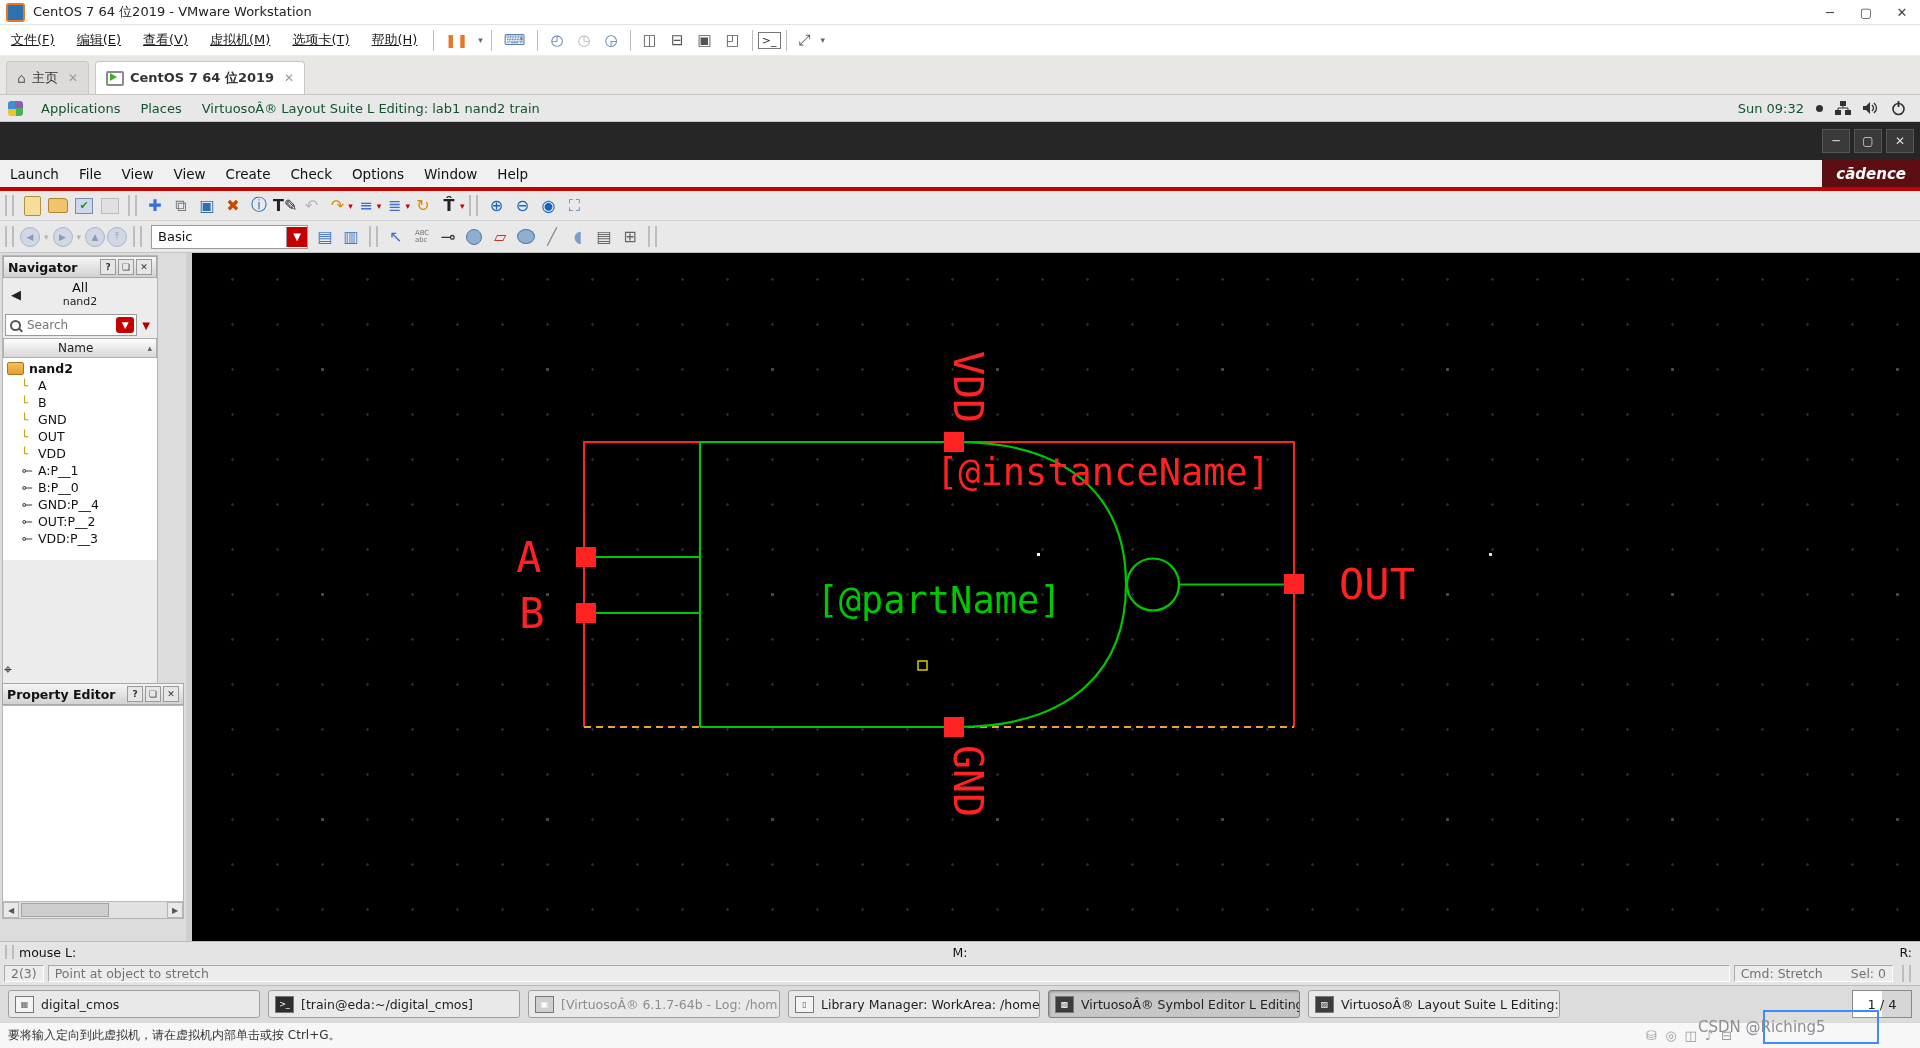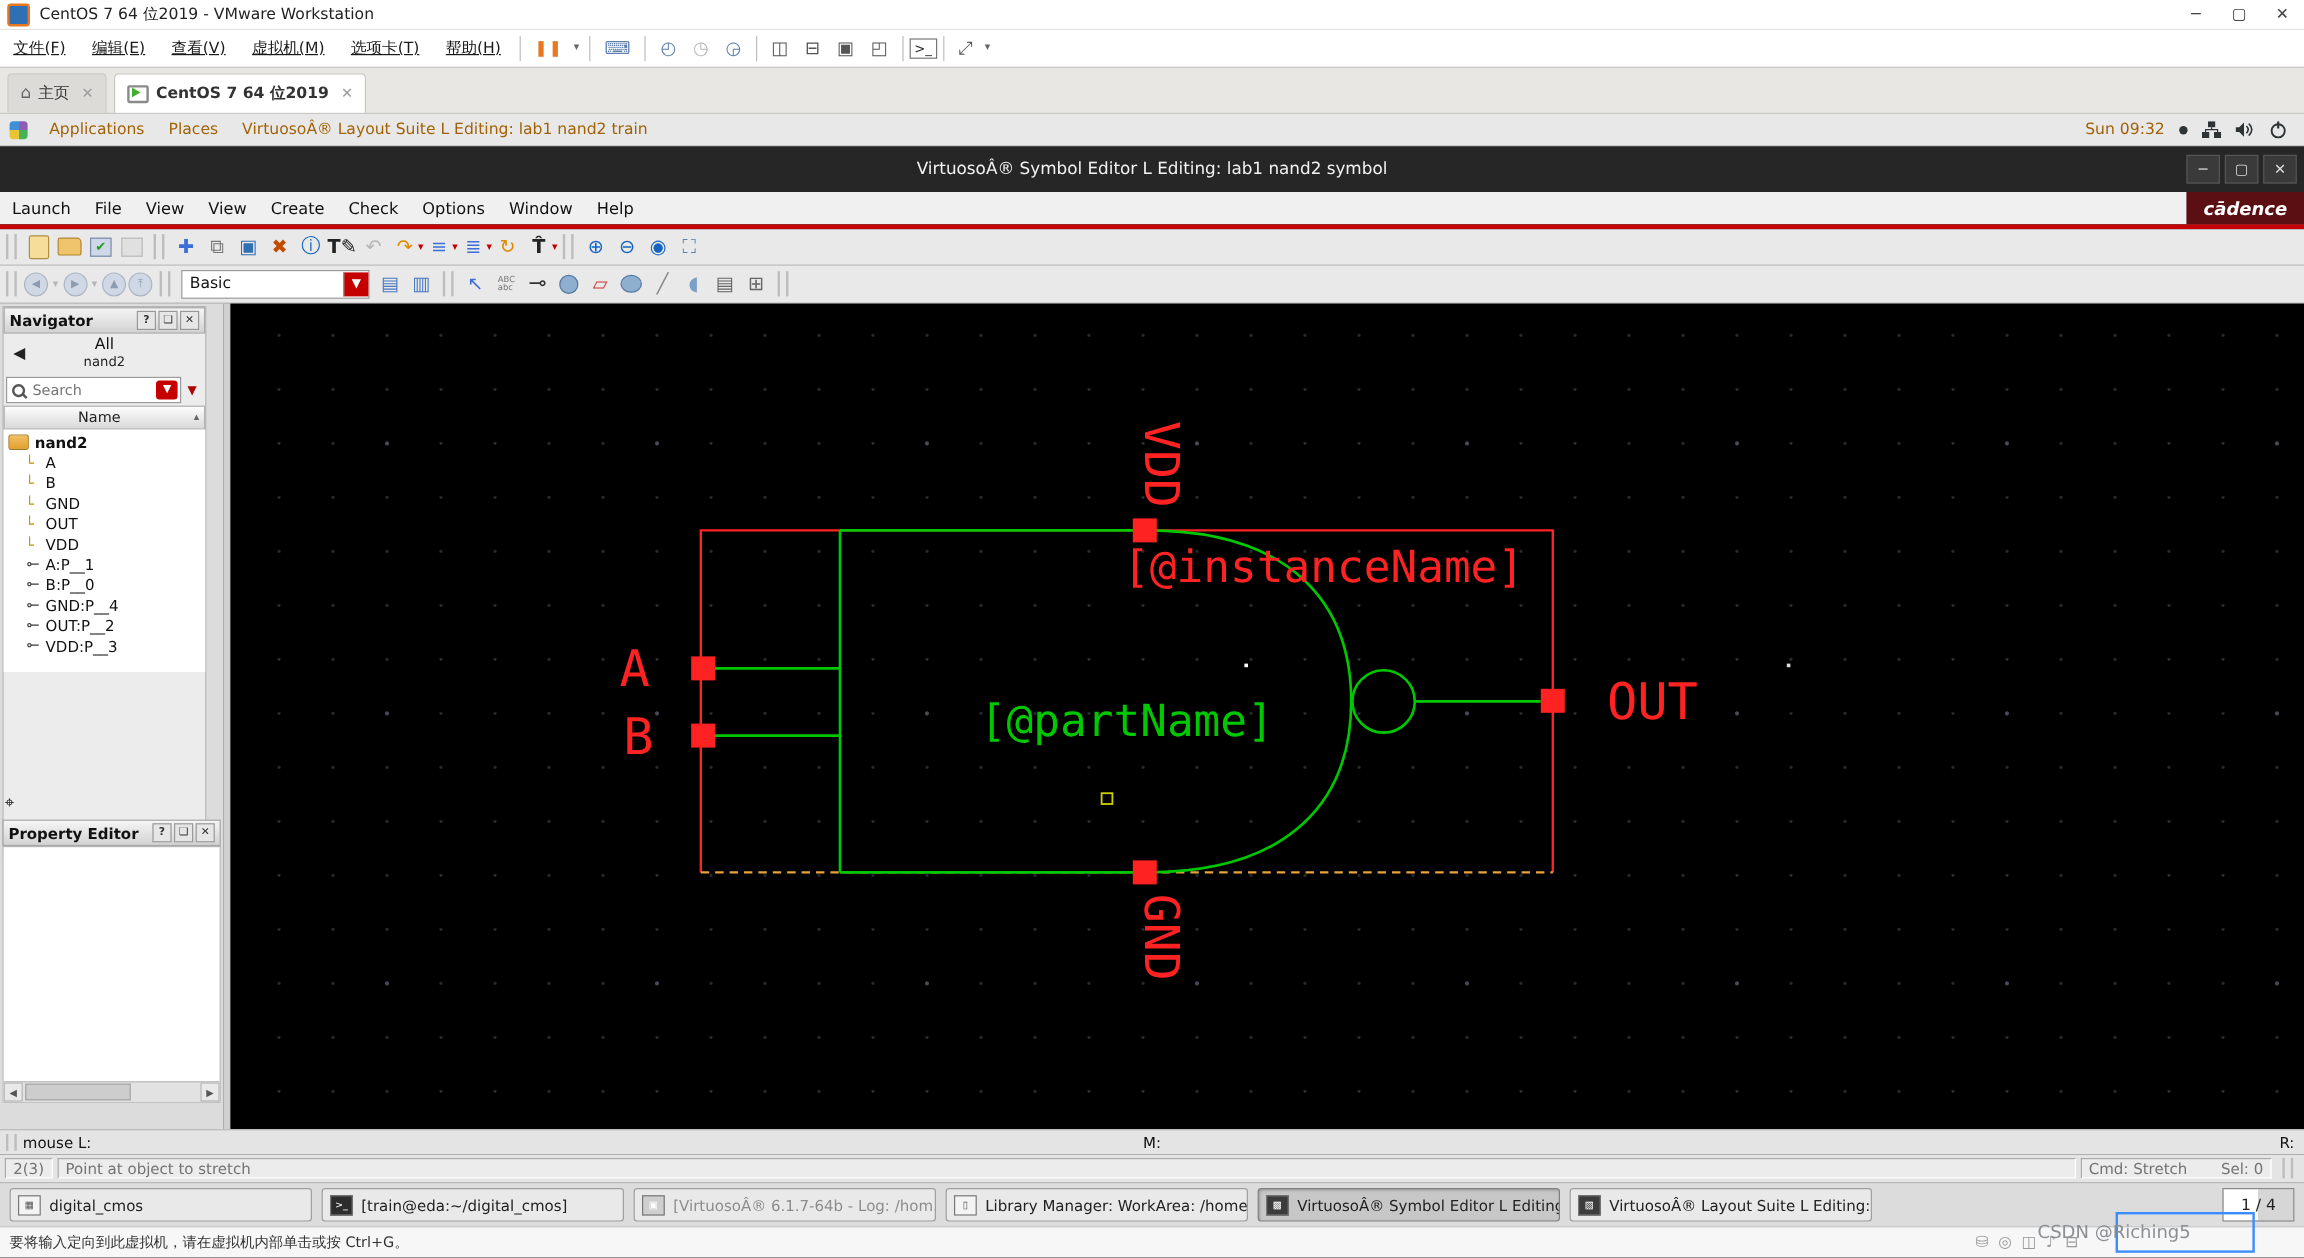--- a/index.html
+++ b/index.html
@@ -26,21 +26,21 @@
   .tab{height:32px;display:flex;align-items:center;padding:0 10px;font-size:13px;color:#333;
     border:1px solid #c9c7c4;border-bottom:none;border-radius:4px 4px 0 0;margin-left:6px;background:#dddbd8;}
   .tab.active{background:#fff;font-weight:bold;}
   .tab .ticn{margin-right:6px;}
   .tclose{margin-left:10px;color:#9a9a9a;font-size:12px;}
   .home-icn{color:#666;font-size:14px;}
   .vmtab-icn{width:14px;height:11px;border:2px solid #8a8a8a;border-radius:2px;position:relative;background:#fff;}
   .vmtab-icn::after{content:"";position:absolute;left:2px;top:0px;border-left:7px solid #3fae29;border-top:4px solid transparent;border-bottom:4px solid transparent;}
   
   #gnome{top:95px;height:27px;background:#e8e8e8;border-bottom:1px solid #c2c2c2;display:flex;align-items:center;
-    font-size:13px;color:#a16207;}
+    font-size:13px;color:#14532d;}
   .distro{width:15px;height:15px;margin:0 8px;border-radius:3px;
     background:conic-gradient(#8e5bb5 0 25%,#47b356 0 50%,#e8c536 0 75%,#3f8fd6 0 100%);}
   #gnome .gi{padding:0 10px;}
   #gnome .right{margin-left:auto;display:flex;align-items:center;gap:12px;padding-right:14px;}
   .dot{width:7px;height:7px;border-radius:50%;background:#2e3436;display:inline-block;}
   
   #vt-title{top:122px;height:38px;background:#262626;color:#f2f2f2;display:flex;align-items:center;font-size:14px;}
   #vt-title .t{flex:1;text-align:center;}
   #vt-title .winbtns{position:absolute;right:6px;top:7px;display:flex;gap:4px;}
   .vtb{width:26px;height:22px;background:#3a3a3a;border:1px solid #555;color:#ddd;font-size:12px;
@@ -70,21 +70,21 @@
   .bluecirc.round{width:14px;height:14px;}
   
   #main{top:253px;height:688px;}
   #navcol{position:absolute;left:0;top:0;width:186px;height:688px;background:#dcdcdc;}
   #splitter{position:absolute;left:186px;top:0;width:6px;height:688px;background:#cfcfcf;border-right:1px solid #aaa;}
   .panel-title{height:22px;background:linear-gradient(#f5f5f5,#d2d2d2);border:1px solid #a8a8a8;
     display:flex;align-items:center;font-size:12.5px;font-weight:bold;color:#111;padding:0 4px;box-sizing:border-box;}
   .ptbtns{margin-left:auto;display:flex;gap:2px;}
   .ptb{width:14px;height:14px;background:#e6e6e6;border:1px solid #999;font-size:9px;color:#333;
     display:flex;align-items:center;justify-content:center;}
-  #navigator{position:absolute;left:2px;top:2px;width:170px;height:460px;background:#ececec;border:1px solid #b5b5b5;box-sizing:border-box;}
+  #navigator{position:absolute;left:2px;top:2px;width:156px;height:460px;background:#ececec;border:1px solid #b5b5b5;box-sizing:border-box;}
   .allblock{position:relative;height:34px;}
   .allblock .back{position:absolute;left:8px;top:9px;color:#222;font-size:13px;}
   .allblock .all{text-align:center;font-size:13px;color:#111;padding-top:2px;}
   .allblock .cell{text-align:center;font-size:11px;color:#222;}
   .searchrow{display:flex;align-items:center;margin:2px 2px;}
   .searchbox{flex:1;height:20px;background:#fff;border:1px solid #9a9a9a;display:flex;align-items:center;}
   .mag{width:7px;height:7px;border:2px solid #555;border-radius:50%;position:relative;margin:0 4px 0 4px;}
   .mag::after{content:"";position:absolute;width:5px;height:2px;background:#555;transform:rotate(45deg);right:-4px;bottom:-2px;}
   .searchbox input{border:none;outline:none;flex:1;font-size:12px;color:#999;width:60px;font-family:inherit;}
   .sb-btn{width:18px;height:16px;background:#c40000;border-radius:3px;color:#fff;font-size:9px;display:flex;align-items:center;justify-content:center;margin-right:2px;}
@@ -211,21 +211,20 @@
         <path d="M9 4q3 3 0 6M11 2q5 5 0 10" stroke="#2e3436" fill="none" stroke-width="1.3"></path>
       </svg>
     <svg width="15" height="15">
         <circle cx="7.5" cy="8" r="5.5" stroke="#2e3436" stroke-width="1.6" fill="none"></circle>
         <path d="M7.5 0v6" stroke="#2e3436" stroke-width="1.8"></path>
       </svg>
   </span>
 </div>
 
 <div class="row" id="vt-title">
-  <span class="t">VirtuosoÂ® Symbol Editor L Editing: lab1 nand2 symbol</span>
   <span class="winbtns">
     <span class="vtb">─</span>
     <span class="vtb">▢</span>
     <span class="vtb">✕</span>
   </span>
 </div>
 
 <div class="row" id="vt-menu">
   <span class="mi">Launch</span>
   <span class="mi">File</span>

